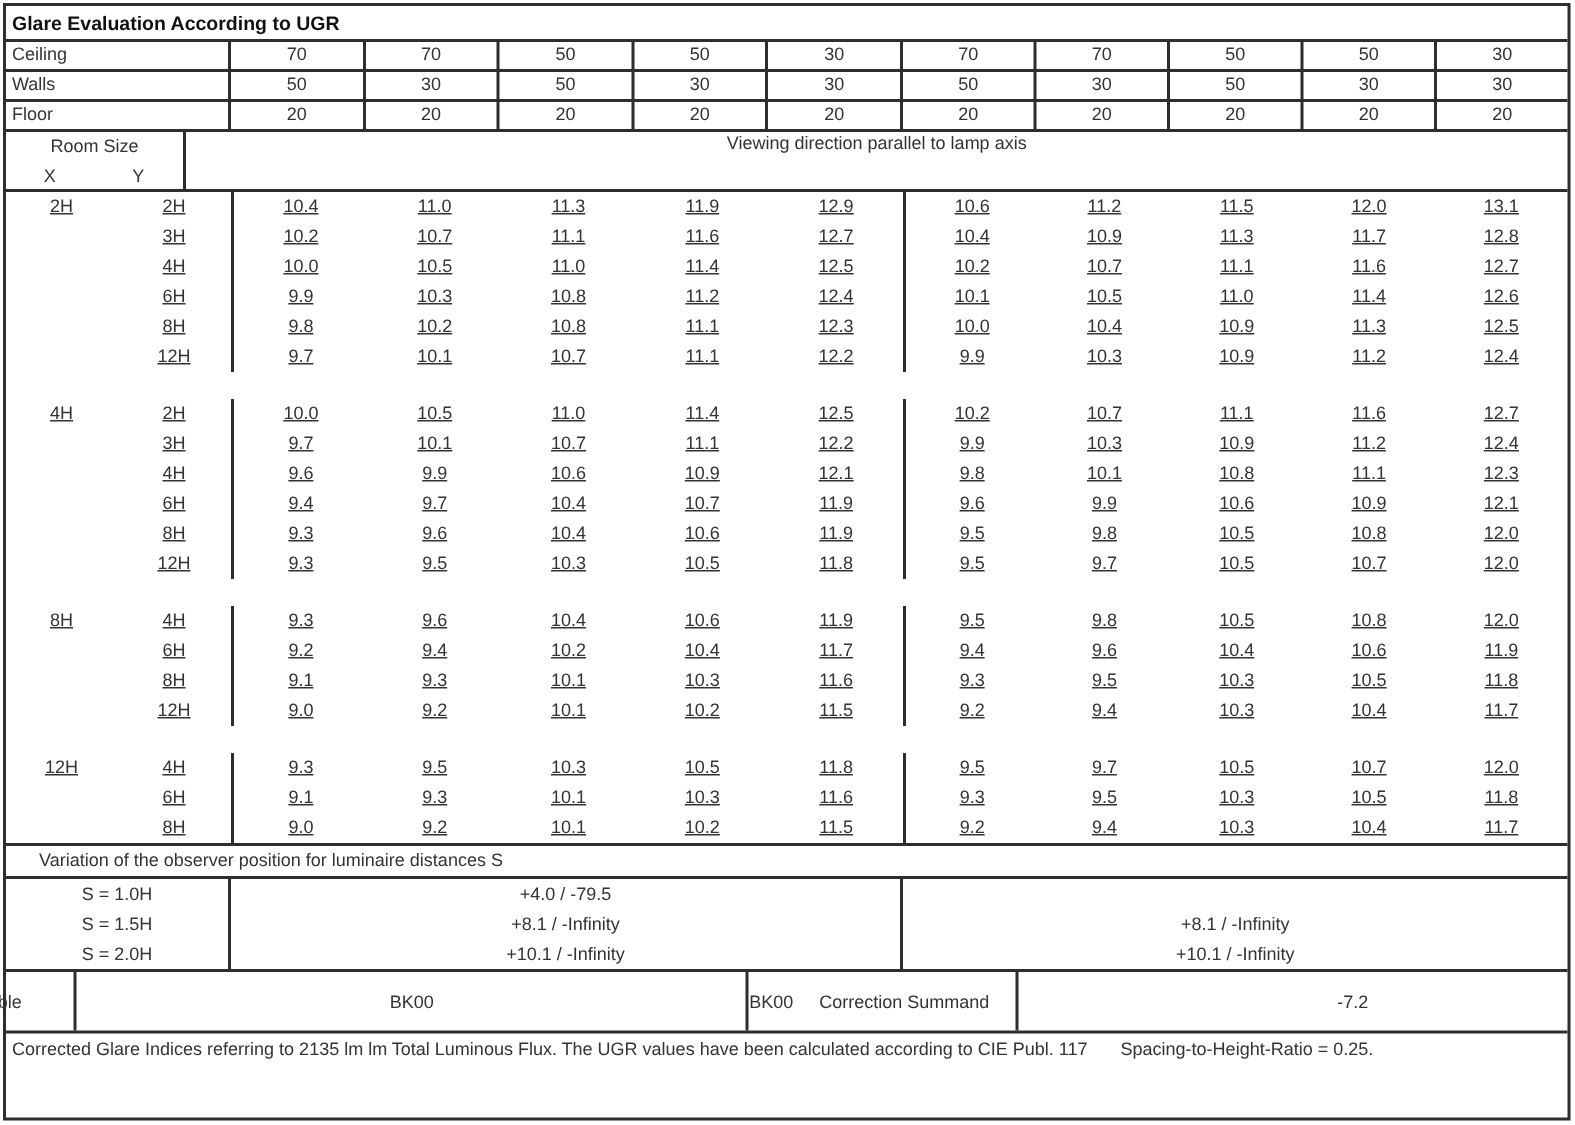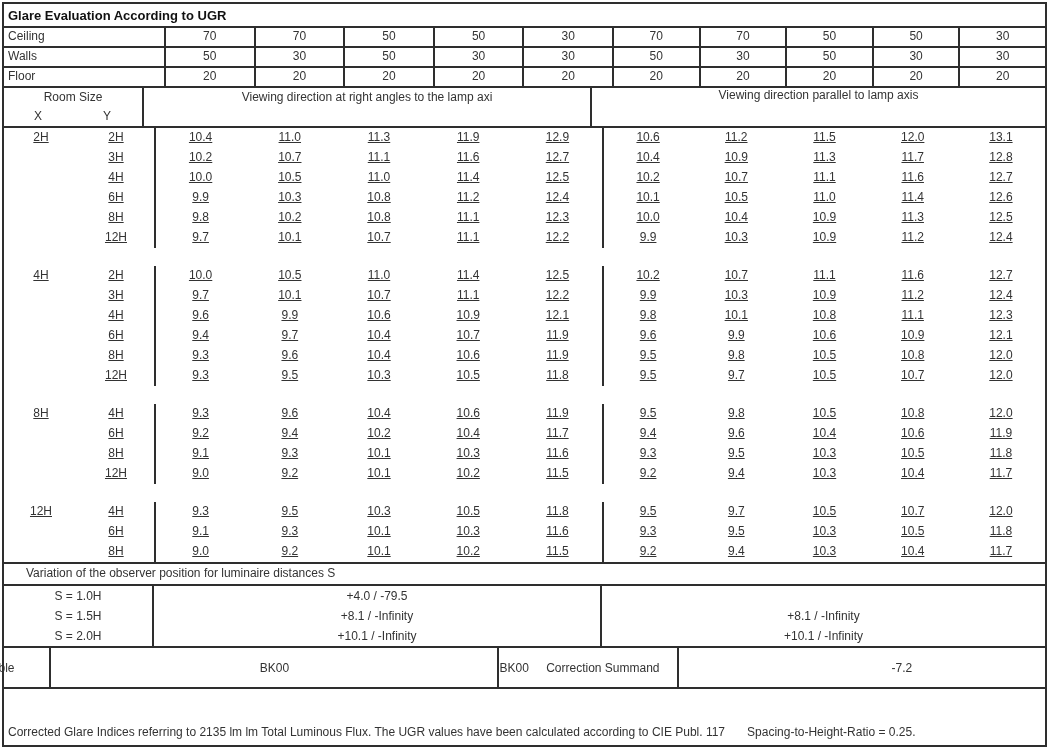--- a/index.html
+++ b/index.html
@@ -13,28 +13,28 @@
   #canvas{position:relative;width:1050px;height:750px;background:var(--bg);}
   #ugr-table{
     position:absolute;left:2px;top:2px;right:3px;bottom:3px;
     border:2px solid var(--line);
     display:flex;flex-direction:column;background:#fff;
   }
   .row-title{height:24px;border-bottom:2px solid var(--line);display:flex;align-items:center;padding:0 4px;}
   .row-title .t{font-weight:bold;font-size:13px;color:#111;}
   
   .crow{height:20px;display:flex;border-bottom:2px solid var(--line);}
-  .clabel{width:162px;border-right:2px solid var(--line);padding-left:4px;line-height:17px;}
+  .clabel{width:150px;border-right:2px solid var(--line);padding-left:4px;line-height:17px;}
   .chalf{width:448px;display:flex;border-right:2px solid var(--line);}
   .chalf2{flex:1;display:flex;}
   .ccell{flex:1;text-align:center;line-height:17px;}
   .ccell + .ccell{border-left:2px solid var(--line);}
   
   .row-header{height:40px;display:flex;border-bottom:2px solid var(--line);}
-  .hleft{width:140px;border-right:2px solid var(--line);display:flex;flex-direction:column;}
+  .hleft{width:120px;border-right:2px solid var(--line);display:flex;flex-direction:column;justify-content:space-between;}
   .hleft .rs{text-align:center;line-height:19px;}
   .hleft .xy{display:flex;line-height:18px;}
   .hleft .xy .xc{width:74px;text-align:center;}
   .hleft .xy .yc{width:76px;text-align:center;}
   .hmid{width:448px;border-right:2px solid var(--line);text-align:center;padding-top:2px;}
   .hright{flex:1;text-align:center;padding-top:0;}
   
   .data-area{height:436px;border-bottom:2px solid var(--line);overflow:hidden;text-decoration:underline;}
   .drow{height:20px;display:flex;}
   .dgap{height:18px;}
@@ -46,21 +46,21 @@
   .dcell{flex:1;text-align:center;line-height:18px;}
   
   .row-vartitle{height:22px;border-bottom:2px solid var(--line);padding:0 22px;line-height:19px;}
   .sect-s{height:62px;border-bottom:2px solid var(--line);display:flex;flex-direction:column;}
   .sect-sum{height:41px;border-bottom:2px solid var(--line);display:flex;justify-content:center;}
   .vrow{flex:1;display:flex;}
   .vlabel{width:150px;border-right:2px solid var(--line);text-align:center;display:flex;align-items:center;justify-content:center;}
   .vmid{width:448px;border-right:2px solid var(--line);text-align:center;display:flex;align-items:center;justify-content:center;}
   .vright{flex:1;text-align:center;display:flex;align-items:center;justify-content:center;}
   
-  .row-footer{flex:1;padding:3px 4px 0 4px;margin-top:33px;}
+  .row-footer{flex:1;padding:3px 4px 0 4px;}
   .row-footer .gap{display:inline-block;width:22px;}
 </style>
 </head>
 <body>
 
 <div id="canvas">
   <div id="ugr-table">
 
     <div class="row-title">
       <span class="t">Glare Evaluation According to UGR</span>
@@ -121,21 +121,20 @@
       </div>
 
     <div class="row-header">
       <div class="hleft">
         <div class="rs">Room Size</div>
         <div class="xy">
           <span class="xc">X</span>
           <span class="yc">Y</span>
         </div>
       </div>
-      <div class="hmid">Viewing direction at right angles to the lamp axi</div>
       <div class="hright">Viewing direction parallel to lamp axis</div>
     </div>
 
     <div class="data-area" id="data-area">
         <div class="drow">
           <div class="dxy">
             <span class="xc">2H</span>
             <span class="yc">2H</span>
           </div>
           <div class="dhalf">

